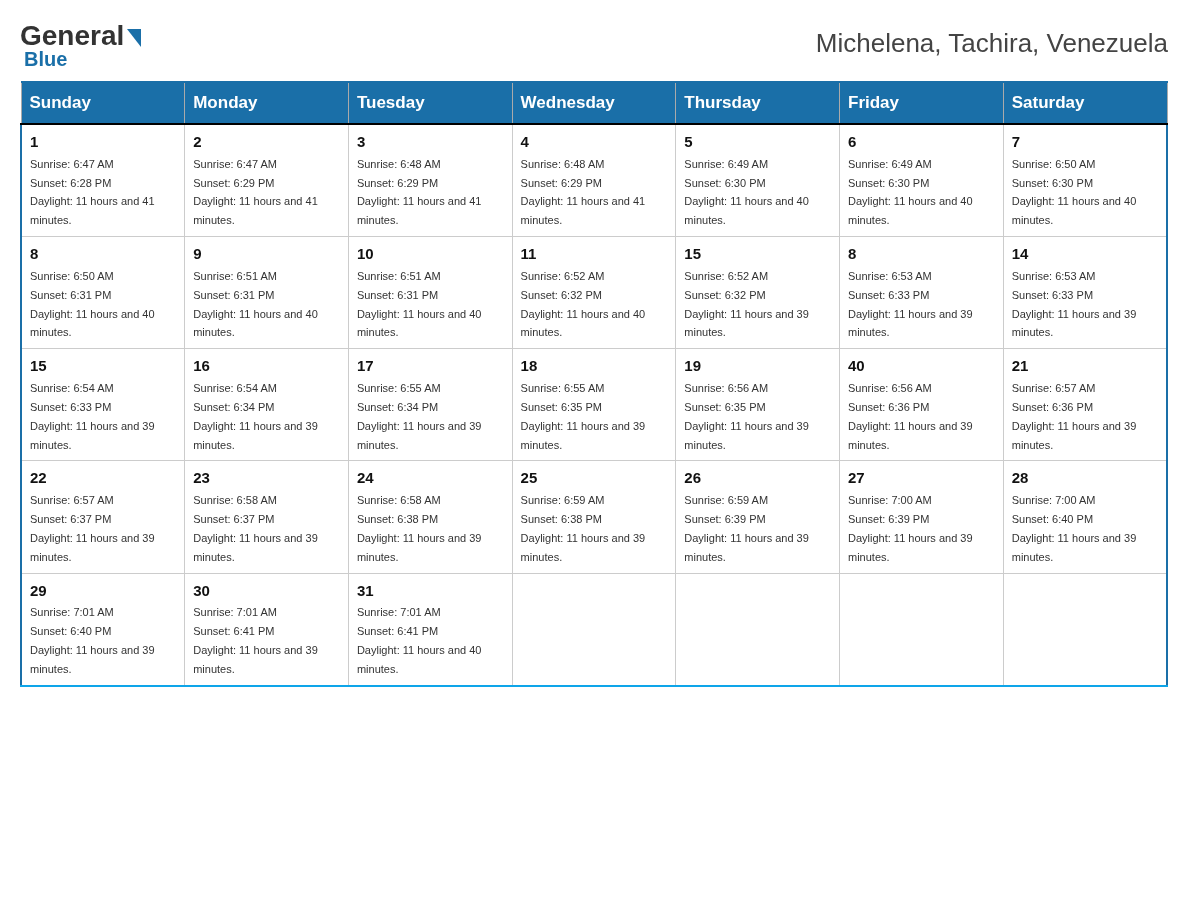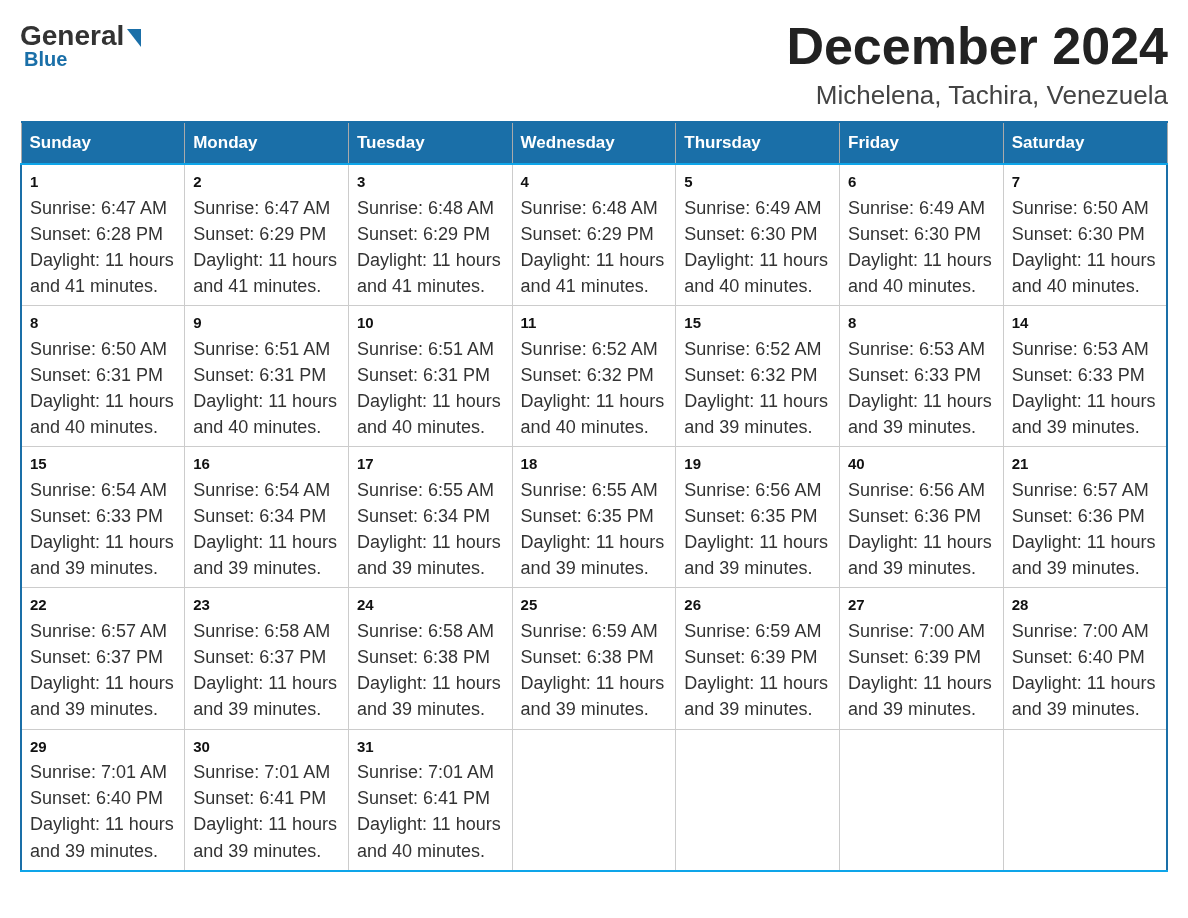--- a/index.html
+++ b/index.html
@@ -87,29 +87,29 @@
       line-height: 1.45;
     }
     .day-num {
       font-size: 15px;
       font-weight: bold;
       color: #111;
       display: block;
       margin-bottom: 2px;
     }
     .day-info {
-      font-size: 18px;
+      font-size: 11px;
       color: #333;
     }
     .calendar tr:last-child td {
       border-bottom: 2px solid #0ea5e9;
     }
     .calendar thead tr th {
       border-top: 2px solid #1a6fa8;
-      border-bottom: 2px solid #0ea5e9;
+      border-bottom: 2px solid #000000;
     }
     .week-row td:first-child {
       border-left: 2px solid #1a6fa8;
     }
     .week-row td:last-child {
       border-right: 2px solid #1a6fa8;
     }
     .empty-cell {
       background: #fff;
     }
@@ -119,21 +119,20 @@
 
 <div class="header">
   <div class="logo">
     <div class="logo-text">
       <span class="logo-general">General</span>
       <span class="logo-blue-arrow"></span>
     </div>
     <span class="logo-blue">Blue</span>
   </div>
   <div class="title-section">
-    <div class="month-title">December 2024</div>
     <div class="location-title">Michelena, Tachira, Venezuela</div>
   </div>
 </div>
 
 <table class="calendar">
   <thead>
     <tr>
     <th>Sunday</th>
         <th>Monday</th>
         <th>Tuesday</th>

